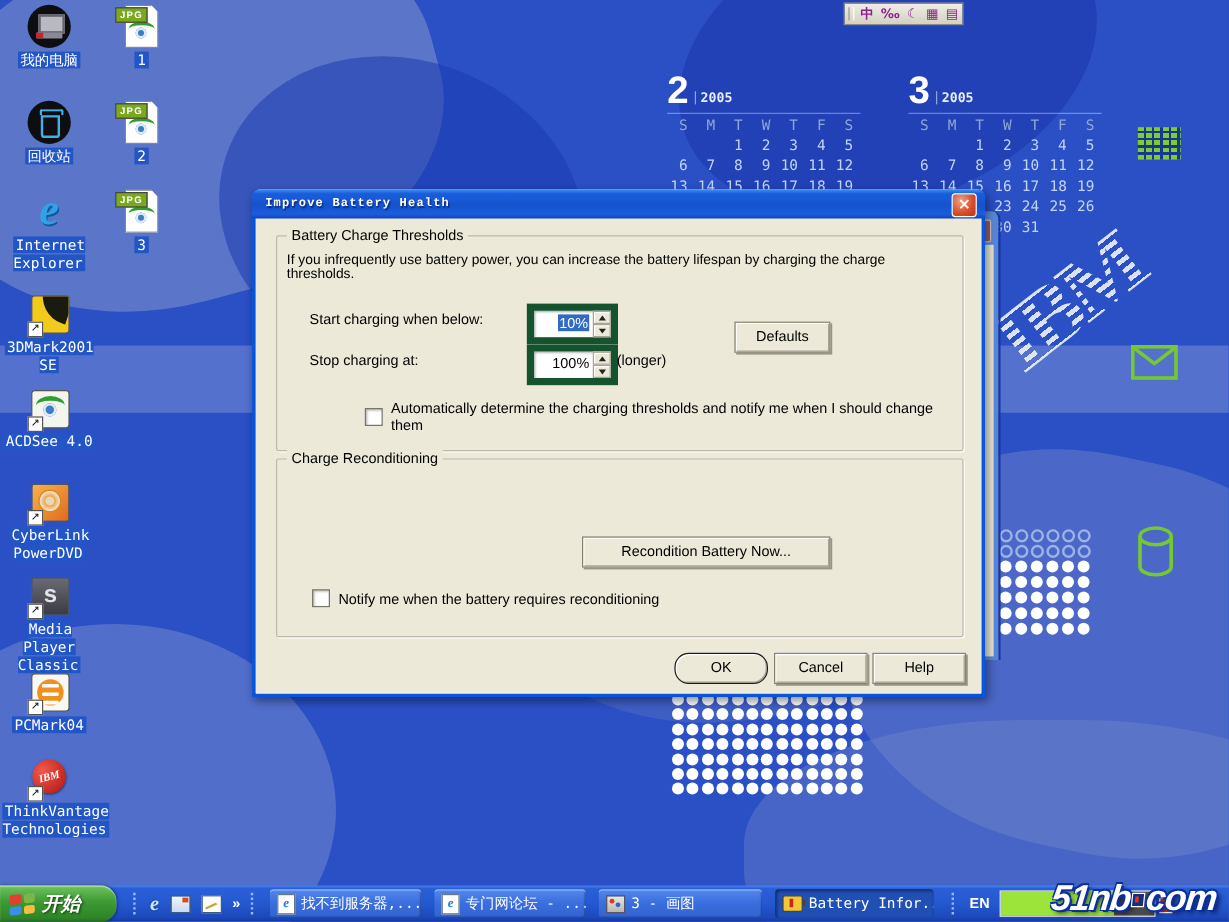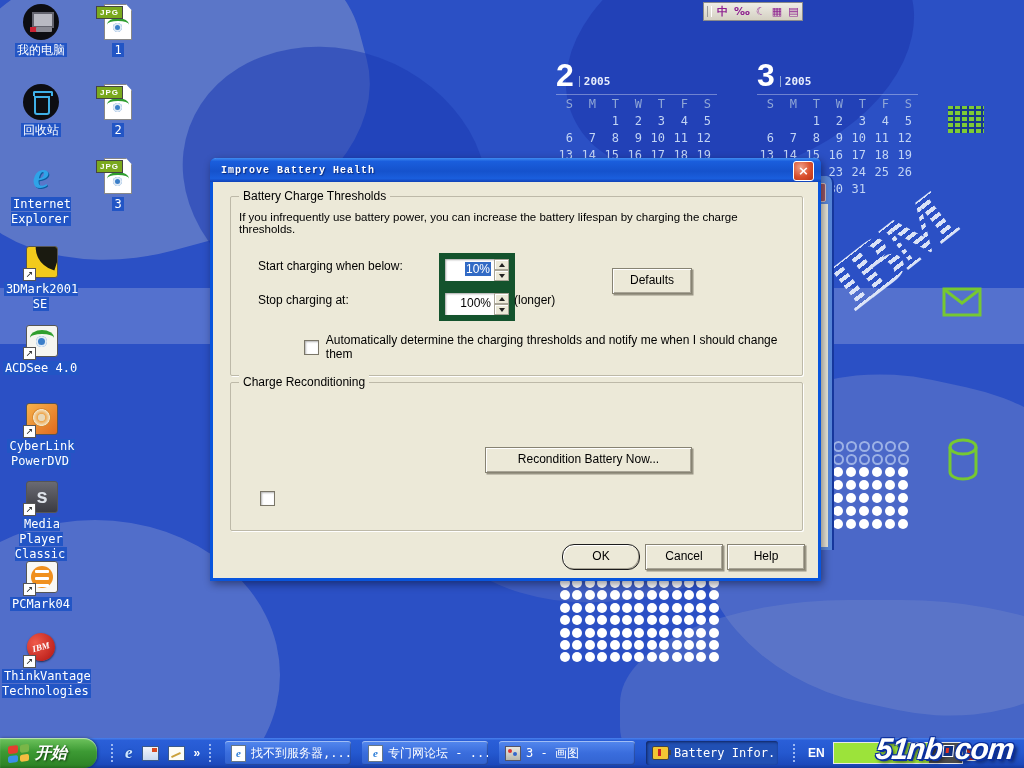--- a/index.html
+++ b/index.html
@@ -614,20 +614,21 @@
         <div class="chk"></div>
         <span class="chklab">Automatically determine the charging thresholds and notify me when I should change them</span>
       </div>
     </div>
 
     <div class="groupbox" style="left:17px;top:200px;width:571px;height:147px;">
       <span class="legend">Charge Reconditioning</span>
       <div class="btn" style="left:254px;top:64px;width:205px;height:24px;">Recondition Battery Now...</div>
       <div class="chkrow" style="left:29px;top:108px;">
         <div class="chk"></div>
+        <span class="chklab">Notify me when the battery requires reconditioning</span>
       </div>
     </div>
 
     <div class="btn default" style="left:349px;top:362px;width:76px;height:24px;border-radius:12px;">OK</div>
     <div class="btn" style="left:432px;top:362px;width:76px;height:24px;">Cancel</div>
     <div class="btn" style="left:514px;top:362px;width:76px;height:24px;">Help</div>
   </div>
 </div>
 
 <div class="taskbar">

